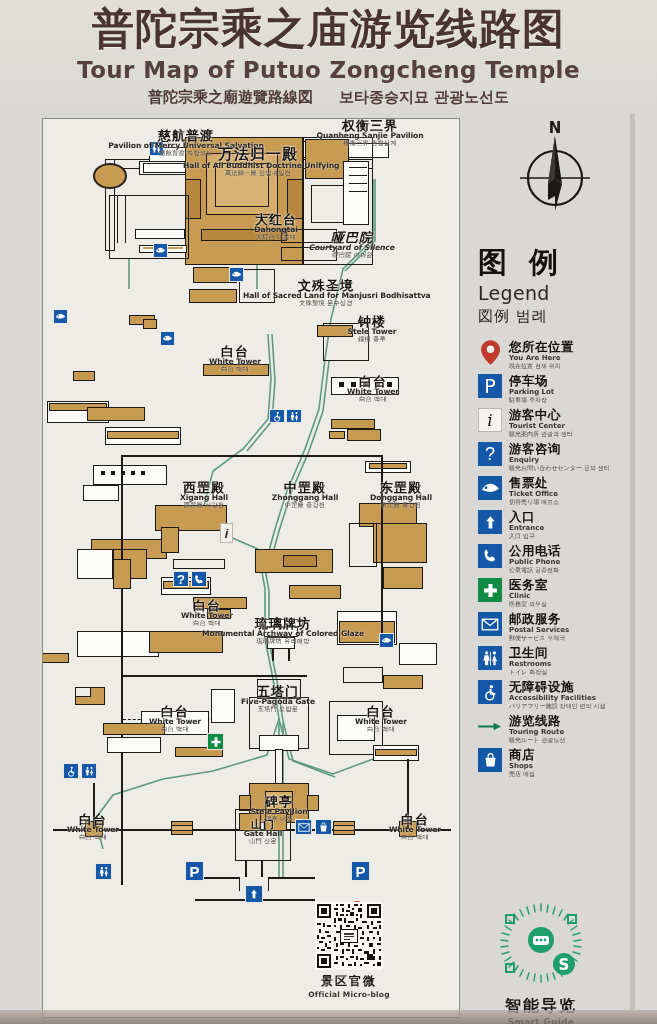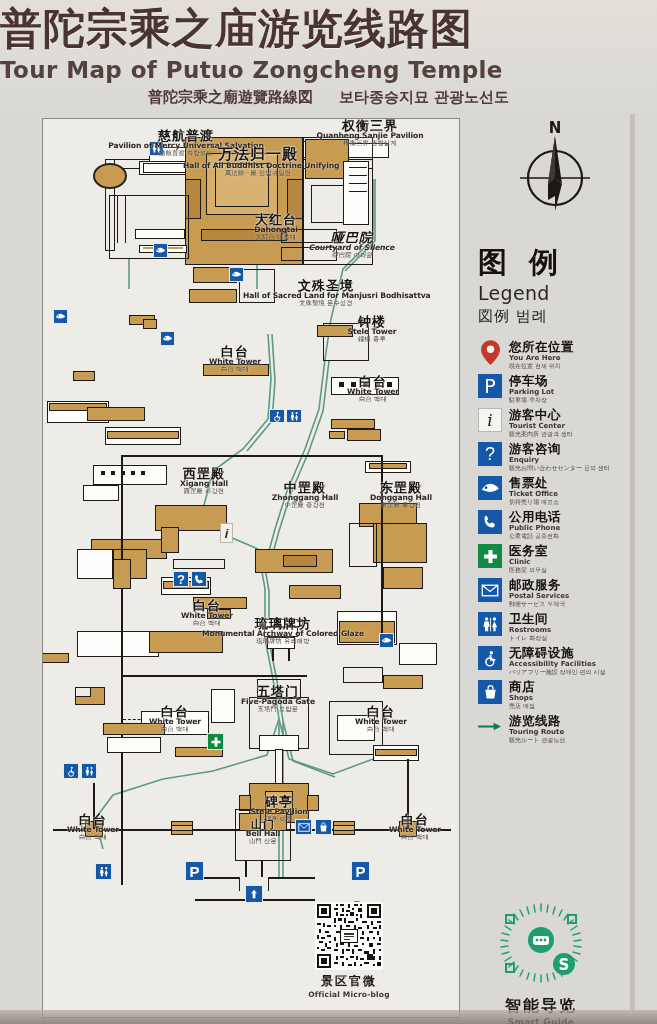--- a/index.html
+++ b/index.html
@@ -8,20 +8,21 @@
     width:657px; height:1024px; overflow:hidden;
     background:#d9d8d4;
     font-family:"Liberation Sans","DejaVu Sans",sans-serif;
     position:relative;
   }
 
   
   #header {
     position:absolute; left:0; top:0; width:657px; height:114px;
     background:linear-gradient(180deg,#e3ded8 0%,#dedcd7 55%,#d9d8d4 100%);
+    text-align:center;
   }
   #title-cn {
     font-size:42px; font-weight:bold; color:#4a3433;
     letter-spacing:1px; line-height:1; margin-top:8px;
     font-family:"DejaVu Sans","Liberation Sans",sans-serif;
     text-shadow:0 1px 0 rgba(255,255,255,.5);
   }
   #title-en {
     font-size:23px; font-weight:bold; color:#55413f;
     letter-spacing:.4px; margin-top:7px;
@@ -518,21 +519,21 @@
     <div class="en">White Tower</div>
     <div class="kj">白台   백대</div>
   </div>
 
   <div class="lbl" style="left:290px;top:256px;width:80px;">
     <div class="cn">白台</div>
     <div class="en">White Tower</div>
     <div class="kj">白台   백대</div>
   </div>
 
-  <div class="lbl" style="left:118px;top:348px;width:86px;">
+  <div class="lbl" style="left:118px;top:362px;width:86px;">
     <div class="cn">西罡殿</div>
     <div class="en">Xigang Hall</div>
     <div class="kj">西罡殿  서강전</div>
   </div>
 
   <div class="lbl" style="left:214px;top:362px;width:96px;">
     <div class="cn">中罡殿</div>
     <div class="en">Zhonggang Hall</div>
     <div class="kj">中罡殿  중강전</div>
   </div>
@@ -574,21 +575,21 @@
   </div>
 
   <div class="lbl" style="left:298px;top:586px;width:80px;">
     <div class="cn">白台</div>
     <div class="en">White Tower</div>
     <div class="kj">白台   백대</div>
   </div>
 
   <div class="lbl" style="left:190px;top:700px;width:60px;">
     <div class="cn sm">山门</div>
-    <div class="en">Bell Hall</div>
+    <div class="en">Gate Hall</div>
     <div class="kj">山門   산문</div>
   </div>
 
   <div class="lbl" style="left:10px;top:694px;width:80px;">
     <div class="cn">白台</div>
     <div class="en">White Tower</div>
     <div class="kj">白台   백대</div>
   </div>
 
   <div class="lbl" style="left:332px;top:694px;width:80px;">
@@ -663,20 +664,34 @@
             </svg>
         </div>
       </div>
       <div class="leg-txt">
         <div class="leg-cn">售票处</div>
         <div class="leg-en">Ticket Office</div>
         <div class="leg-jk">切符売り場       매표소</div>
       </div>
     </div>
 
+    <div class="leg-row">
+      <div class="leg-ico">
+        <div class="box">
+          <svg viewBox="0 0 20 20" width="17" height="17">
+              <path d="M10 2.5 15 8.6h-2.8V17H7.8V8.6H5z" fill="#fff"></path>
+            </svg>
+        </div>
+      </div>
+      <div class="leg-txt">
+        <div class="leg-cn">入口</div>
+        <div class="leg-en">Entrance</div>
+        <div class="leg-jk">入口  입구</div>
+      </div>
+    </div>
 
 
     <div class="leg-row">
       <div class="leg-ico">
         <div class="box">
           <svg viewBox="0 0 20 20" width="16" height="16">
               <path d="M4.4 2.2c1.2 0 1.9.5 2.3 1.5l.8 1.9c.3.8 0 1.4-.6 1.8l-.9.6c.9 1.9 2.3 3.3 4.2 4.2l.6-.9c.4-.6 1-.9 1.8-.6l1.9.8c1 .4 1.5 1.1 1.5 2.3 0 1.7-1.4 3-3.2 3C7.1 16.8 3.2 12.9 3.2 5.4c0-1.8 1.3-3.2 1.2-3.2z" fill="#fff"></path>
             </svg>
         </div>
       </div>
@@ -753,44 +768,44 @@
       </div>
       <div class="leg-txt">
         <div class="leg-cn">无障碍设施</div>
         <div class="leg-en">Accessibility Facilities</div>
         <div class="leg-jk">バリアフリー施設  장애인 편의 시설</div>
       </div>
     </div>
 
     <div class="leg-row">
       <div class="leg-ico">
+        <svg viewBox="0 0 26 12" width="24" height="11">
+            <path d="M0 5h17V2l8 4-8 4V7H0z" fill="#0f7a52"></path>
+          </svg>
+      </div>
+      <div class="leg-txt">
+        <div class="leg-cn">游览线路</div>
+        <div class="leg-en">Touring Route</div>
+        <div class="leg-jk">観光ルート  관광노선</div>
+      </div>
+    </div>
+
+    <div class="leg-row">
+      <div class="leg-ico">
         <div class="box">
           <svg viewBox="0 0 20 20" width="17" height="17">
               <path d="M4 6.8h12l-1.5 10.4h-9z" fill="#fff"></path>
               <path d="M7.2 6.8V4.6a2.8 2.8 0 0 1 5.6 0v2.2" fill="none" stroke="#fff" stroke-width="1.5"></path>
             </svg>
         </div>
       </div>
       <div class="leg-txt">
         <div class="leg-cn">商店</div>
         <div class="leg-en">Shops</div>
         <div class="leg-jk">売店   매점</div>
-      </div>
-    </div>
-
-    <div class="leg-row">
-      <div class="leg-ico">
-        <svg viewBox="0 0 26 12" width="24" height="11">
-            <path d="M0 5h17V2l8 4-8 4V7H0z" fill="#0f7a52"></path>
-          </svg>
-      </div>
-      <div class="leg-txt">
-        <div class="leg-cn">游览线路</div>
-        <div class="leg-en">Touring Route</div>
-        <div class="leg-jk">観光ルート  관광노선</div>
       </div>
     </div>
 
   </div>
 </div>
 
 <div id="microblog">
   <div class="qr">
     <svg viewBox="0 0 33 33" width="68" height="68" shape-rendering="crispEdges">
       <rect width="33" height="33" fill="#fdfcfa"></rect>

